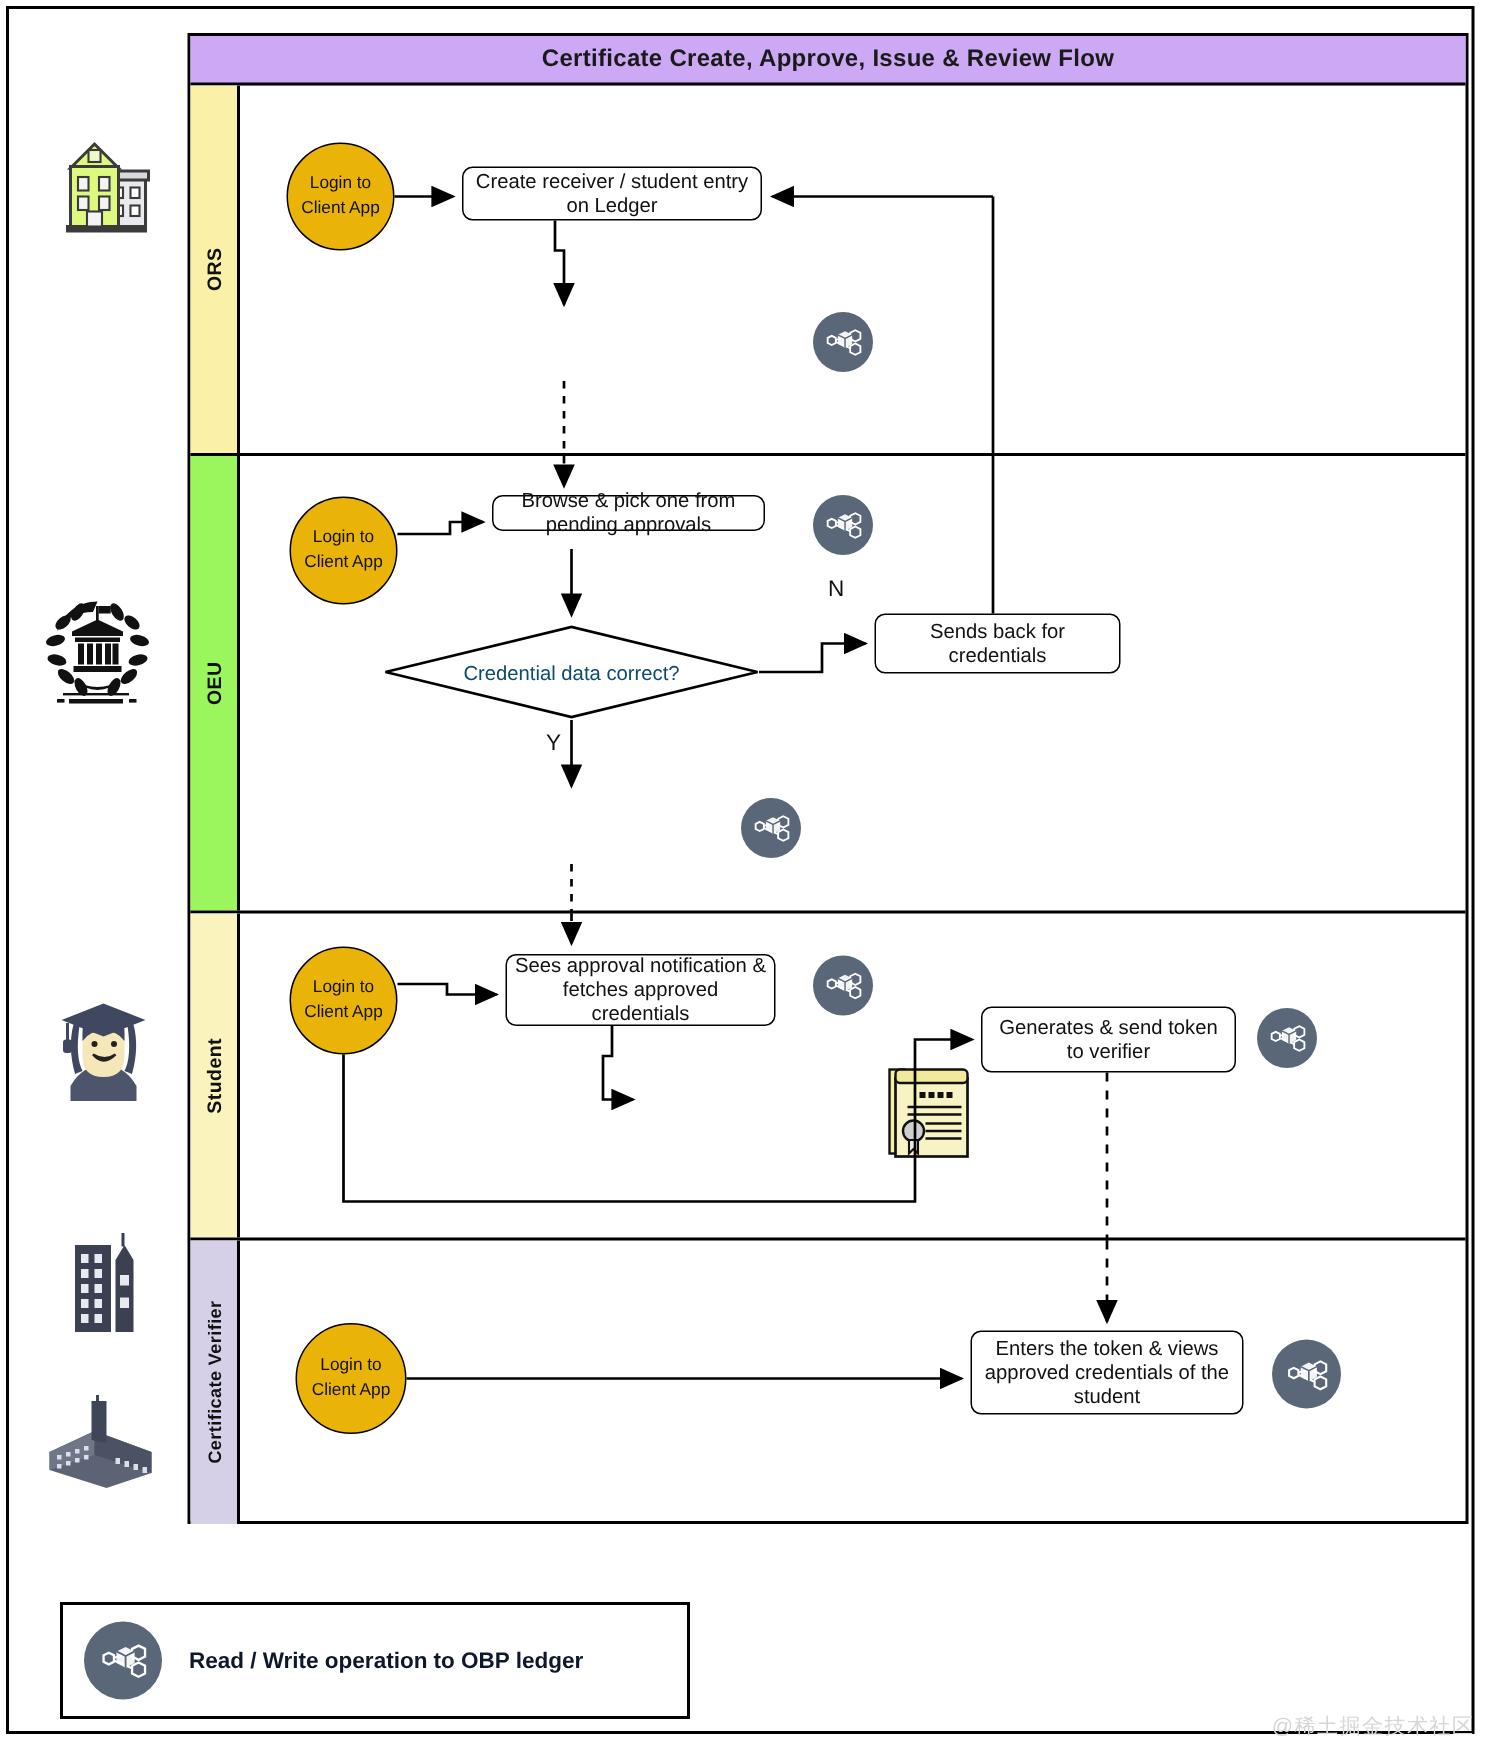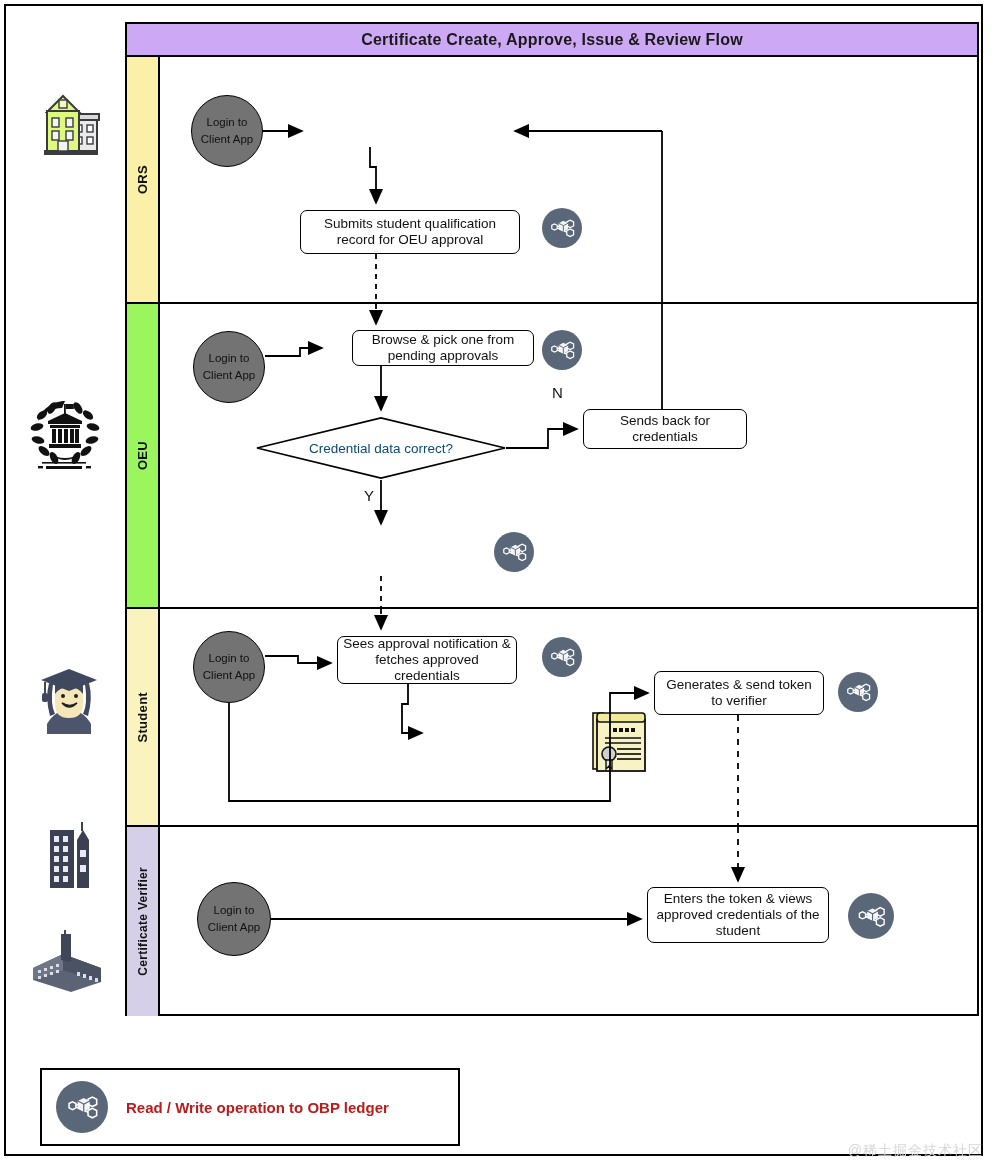--- a/index.html
+++ b/index.html
@@ -52,21 +52,21 @@
 
   
   .node{
     position:absolute;box-sizing:border-box;
     border:1.6px solid #000;border-radius:7px;background:#fff;
     display:flex;align-items:center;justify-content:center;text-align:center;
     font-size:13.5px;color:#111;line-height:1.18;padding:2px 5px;
   }
   .start{
     position:absolute;box-sizing:border-box;
-    border:1.6px solid #000;border-radius:50%;background:#737373;
+    border:1.6px solid #000;border-radius:50%;background:#eab308;
     display:flex;flex-direction:column;align-items:center;justify-content:center;
     text-align:right;font-size:11.5px;color:#111;line-height:1.5;
   }
   .diamond{
     position:absolute;
     display:flex;align-items:center;justify-content:center;
   }
   .diamond svg{position:absolute;left:0;top:0;}
   .diamond span{position:relative;font-size:13.5px;color:#0c4a6e;}
 
@@ -87,21 +87,21 @@
   
   .legend{
     position:absolute;left:40px;top:1068px;width:420px;height:78px;
     border:2px solid #000;background:#fff;box-sizing:border-box;
     display:flex;align-items:center;gap:18px;padding-left:14px;
   }
   .legend-badge{
     width:52px;height:52px;border-radius:50%;background:#5a6778;
     display:flex;align-items:center;justify-content:center;flex:0 0 auto;
   }
-  .legend-text{font-size:15px;font-weight:bold;color:#b91c1c;}
+  .legend-text{font-size:15px;font-weight:bold;color:#0f172a;}
 
   .watermark{
     position:absolute;right:12px;bottom:8px;
     font-size:14px;color:#d6d6d6;letter-spacing:1px;margin-left:32px;
   }
 </style>
 </head>
 <body>
 
 <div id="root">
@@ -232,21 +232,21 @@
 
     <div class="lane" style="top:33px;height:245px;">
       <div class="lane-strip" style="background:#fbf0a8;">
         <span class="lane-label">ORS</span>
       </div>
       <div class="lane-body">
         <div class="start" style="left:31px;top:38px;width:72px;height:72px;">
           <span>Login to</span>
           <span>Client App</span>
         </div>
-        <div class="node" style="left:140px;top:153px;width:220px;height:44px;">Submits student  qualification record for OEU approval</div>
+        <div class="node" style="left:148px;top:54px;width:200px;height:36px;">Create receiver / student entry on Ledger</div>
 
         <div class="ledger" style="left:382px;top:151px;">
           <svg width="30" height="22" viewBox="0 0 44 30">
             <g fill="none" stroke="#ffffff" stroke-width="1.8">
               <path d="M7 11 L11 9 L15 11 L15 16 L11 18 L7 16 Z"></path>
               <path d="M29 6 L34 3.5 L39 6 L39 12 L34 14.5 L29 12 Z"></path>
               <path d="M29 19 L34 16.5 L39 19 L39 25 L34 27.5 L29 25 Z"></path>
               <path d="M15 13 L29 9"></path>
                 <path d="M15 15 L29 21"></path>
             </g>
@@ -273,21 +273,21 @@
 
     <div class="lane" style="top:278px;height:305px;">
       <div class="lane-strip" style="background:#9bf55c;">
         <span class="lane-label">OEU</span>
       </div>
       <div class="lane-body">
         <div class="start" style="left:33px;top:27px;width:72px;height:72px;">
           <span>Login to</span>
           <span>Client App</span>
         </div>
-        <div class="node" style="left:168px;top:26px;width:182px;height:36px;margin-left:24px;">Browse &amp; pick one from pending approvals</div>
+        <div class="node" style="left:168px;top:26px;width:182px;height:24px;">Browse &amp; pick one from pending approvals</div>
 
         <div class="diamond" style="left:96px;top:112px;width:250px;height:64px;">
           <svg width="250" height="64" viewBox="0 0 250 64">
             <path d="M1 32 L125 2 L249 32 L125 62 Z" fill="#fff" stroke="#000" stroke-width="1.8"></path>
           </svg>
           <span>Credential data correct?</span>
         </div>
 
         <div class="node" style="left:423px;top:105px;width:164px;height:40px;">Sends back for credentials</div>
 

